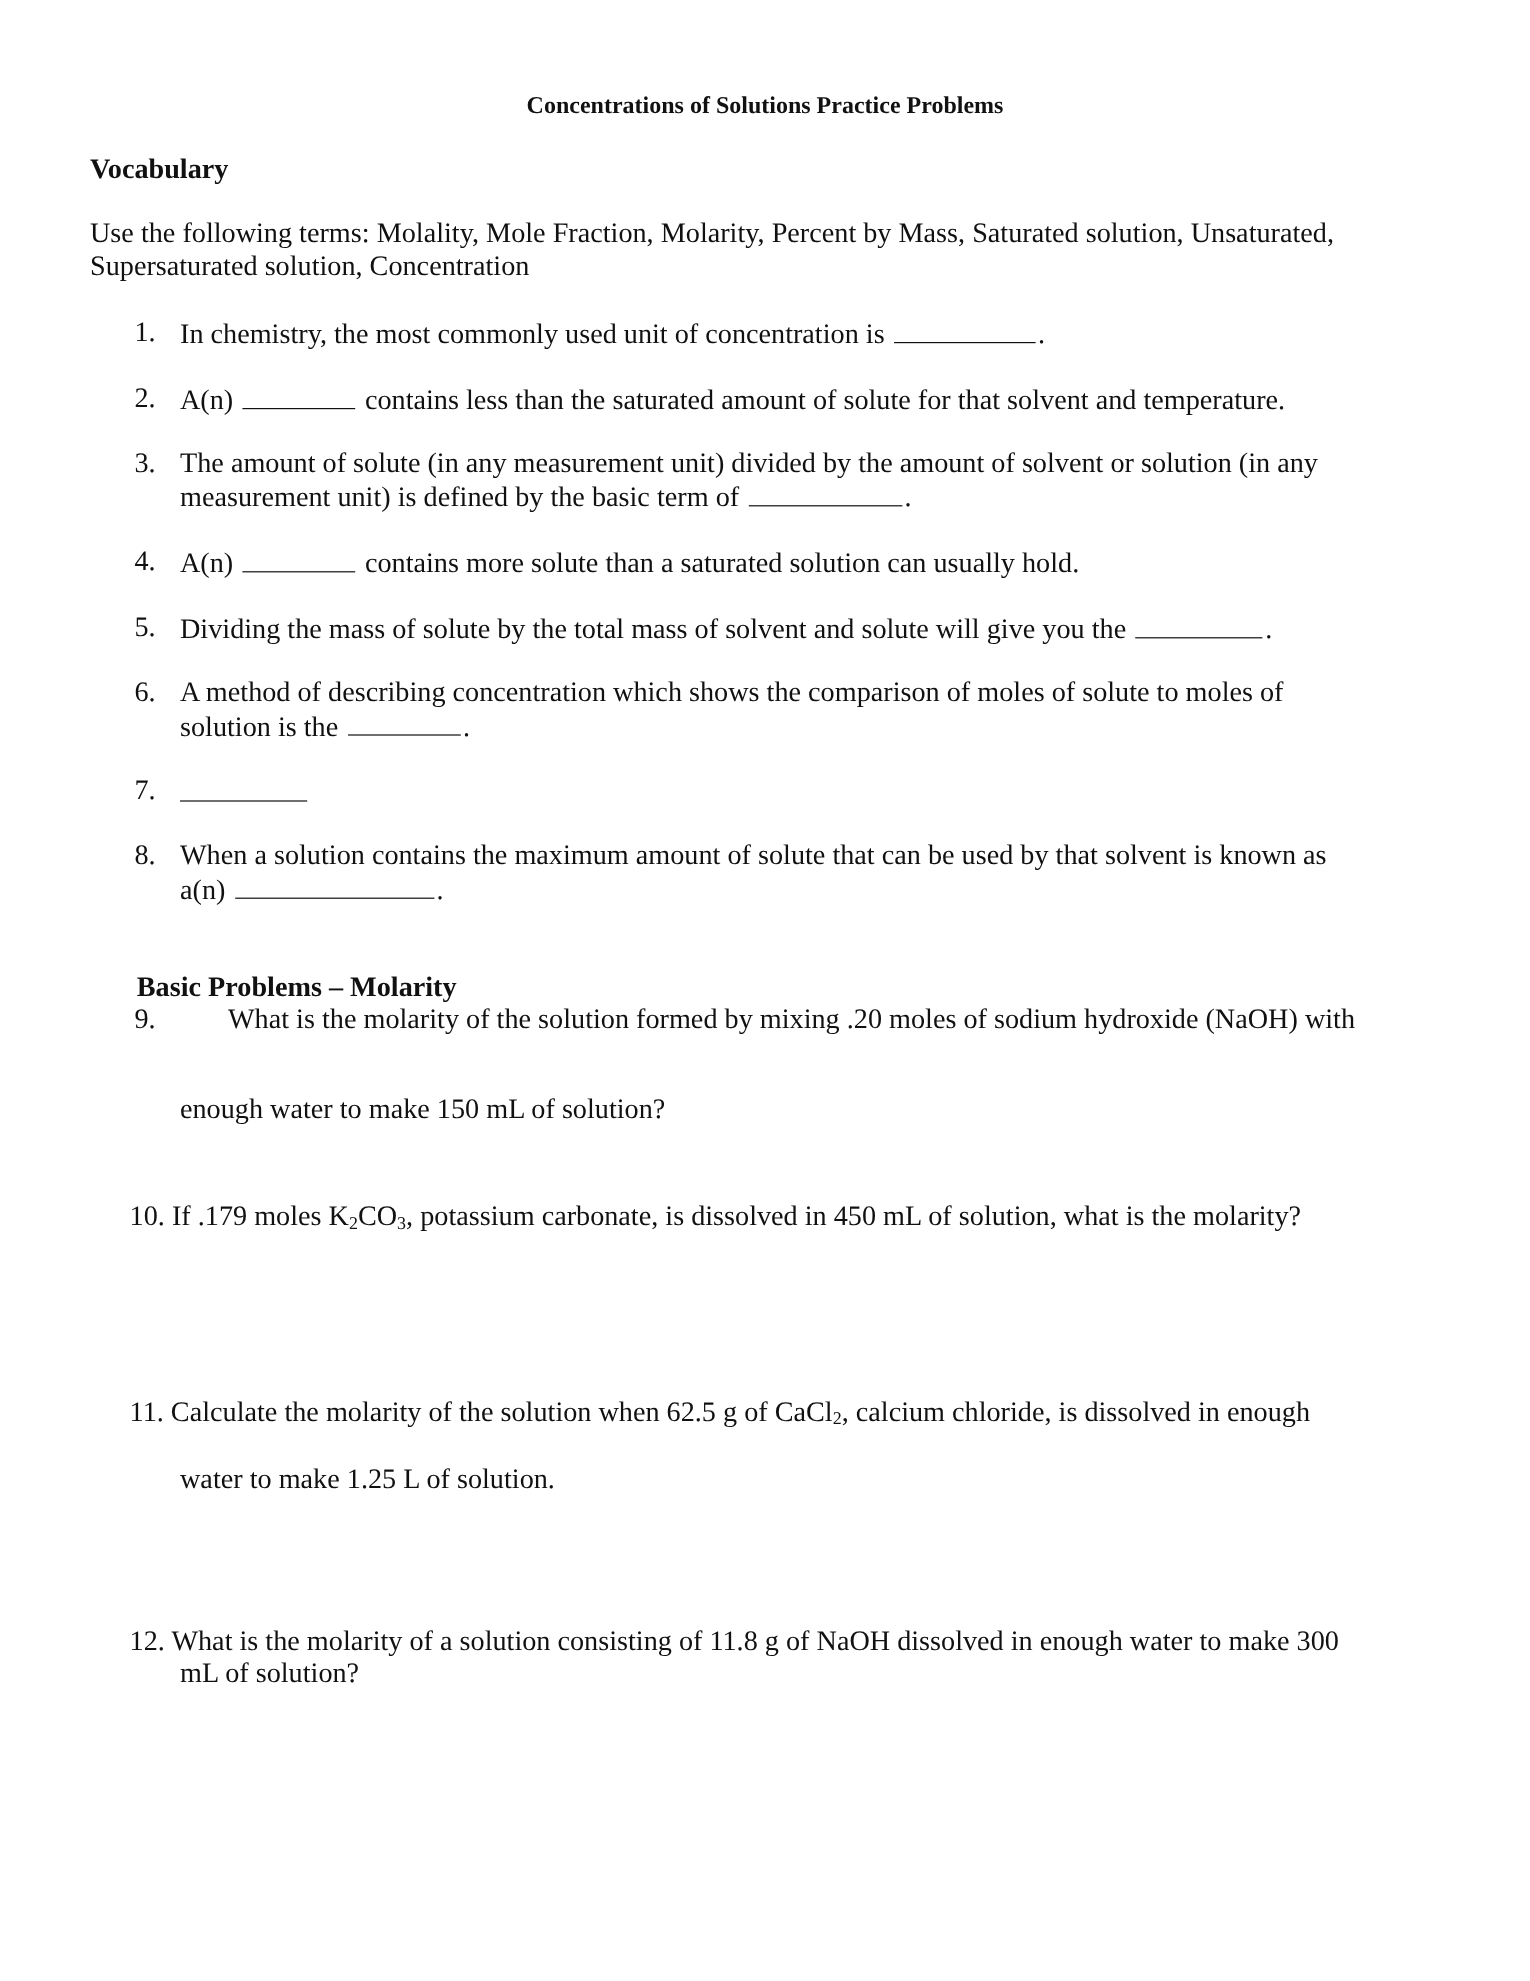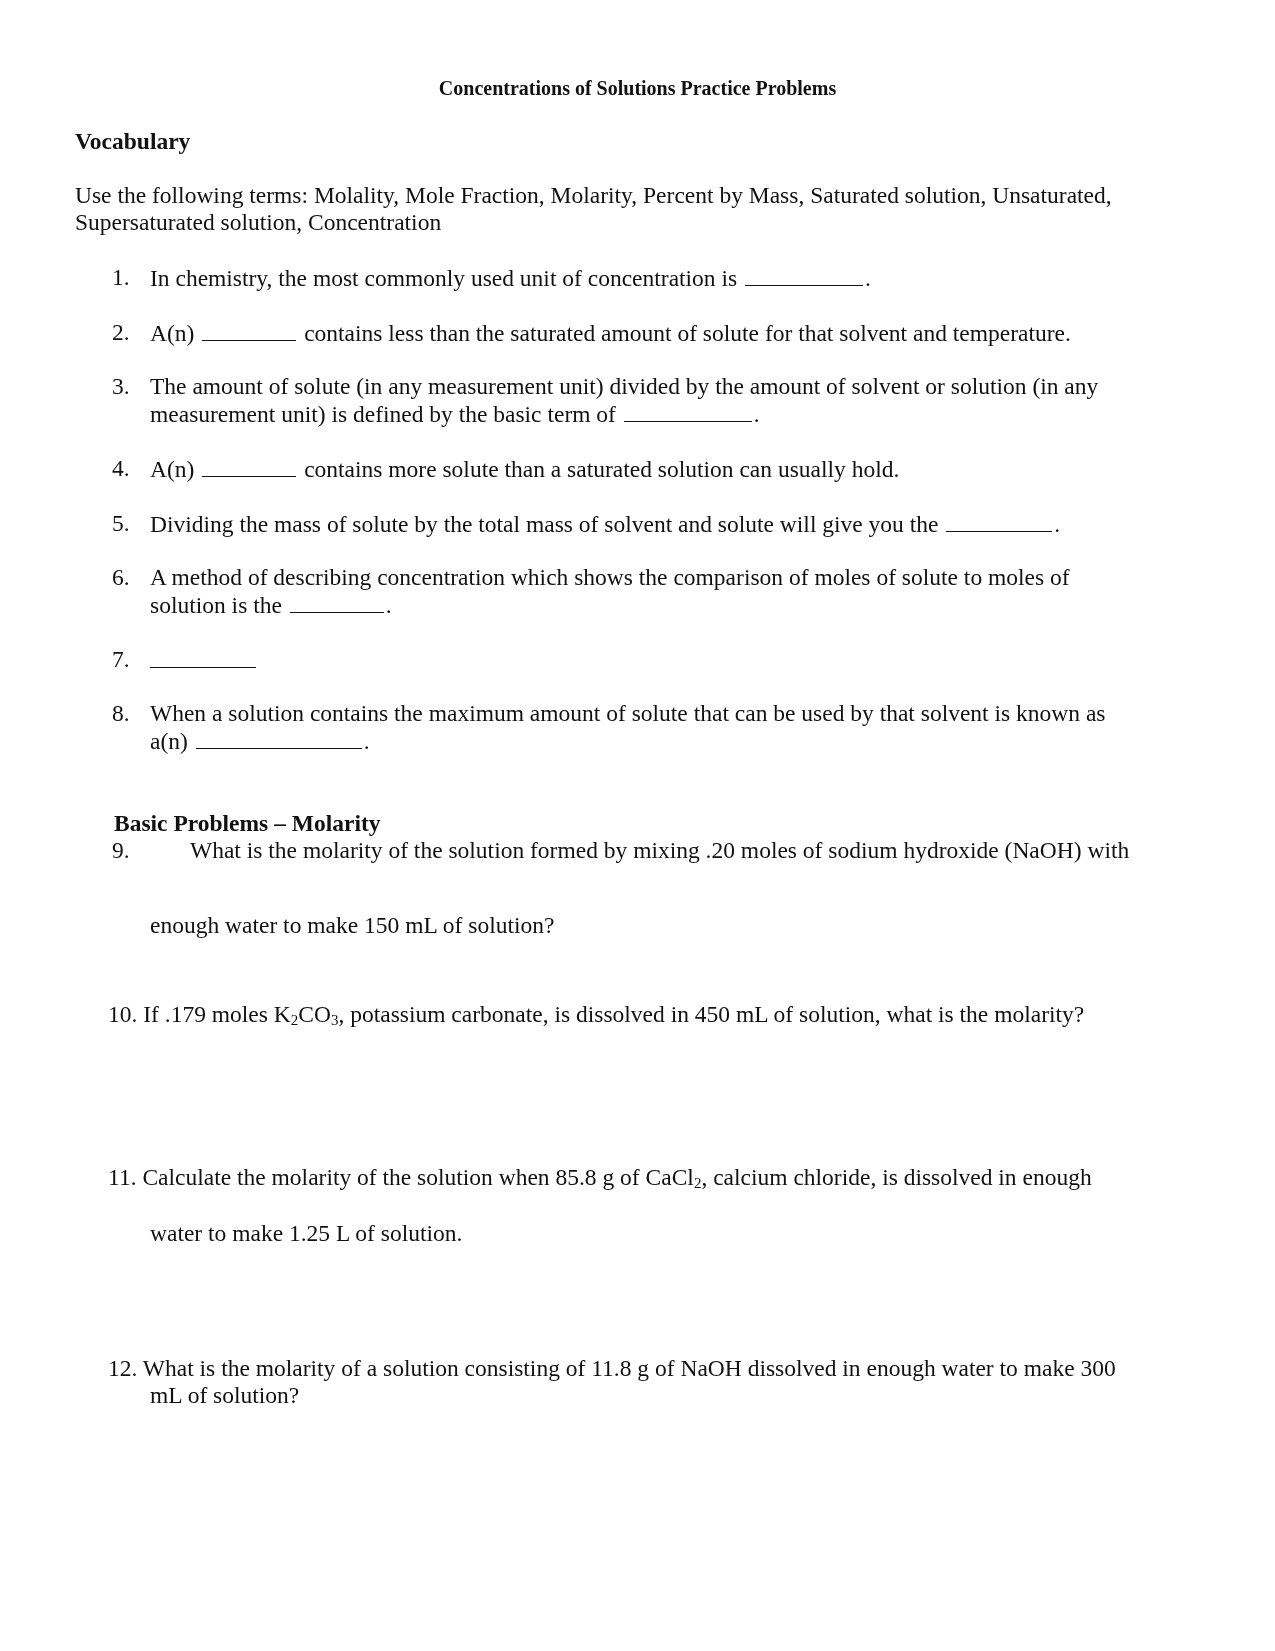--- a/index.html
+++ b/index.html
@@ -80,21 +80,21 @@
 <div class="abs txt" style="top:836px;margin-left:40px;">What is the molarity of the solution formed by mixing .20 moles of sodium hydroxide (NaOH) with</div>
 <div class="abs txt" style="top:863px;margin-top:48px;">enough water to make 150 mL of solution?</div>
 
 <div class="abs" style="left:108px; top:1000px;">
   <span>10.</span>
   <span>If .179 moles K</span><sub>2</sub><span>CO</span><sub>3</sub><span>, potassium carbonate, is dissolved in 450 mL of solution, what is the molarity?</span>
 </div>
 
 <div class="abs" style="left:108px; top:1163px;">
   <span>11.</span>
-  <span>Calculate the molarity of the solution when 85.8 g of CaCl</span><sub>2</sub><span>, calcium chloride, is dissolved in enough</span>
+  <span>Calculate the molarity of the solution when 62.5 g of CaCl</span><sub>2</sub><span>, calcium chloride, is dissolved in enough</span>
 </div>
 <div class="abs txt" style="top:1219px;">water to make 1.25 L of solution.</div>
 
 <div class="abs" style="left:108px; top:1354px;">
   <span>12.</span>
   <span>What is the molarity of a solution consisting of 11.8 g of NaOH dissolved in enough water to make 300</span>
 </div>
 <div class="abs txt" style="top:1381px;">mL of solution?</div>
 
 </body></html>

